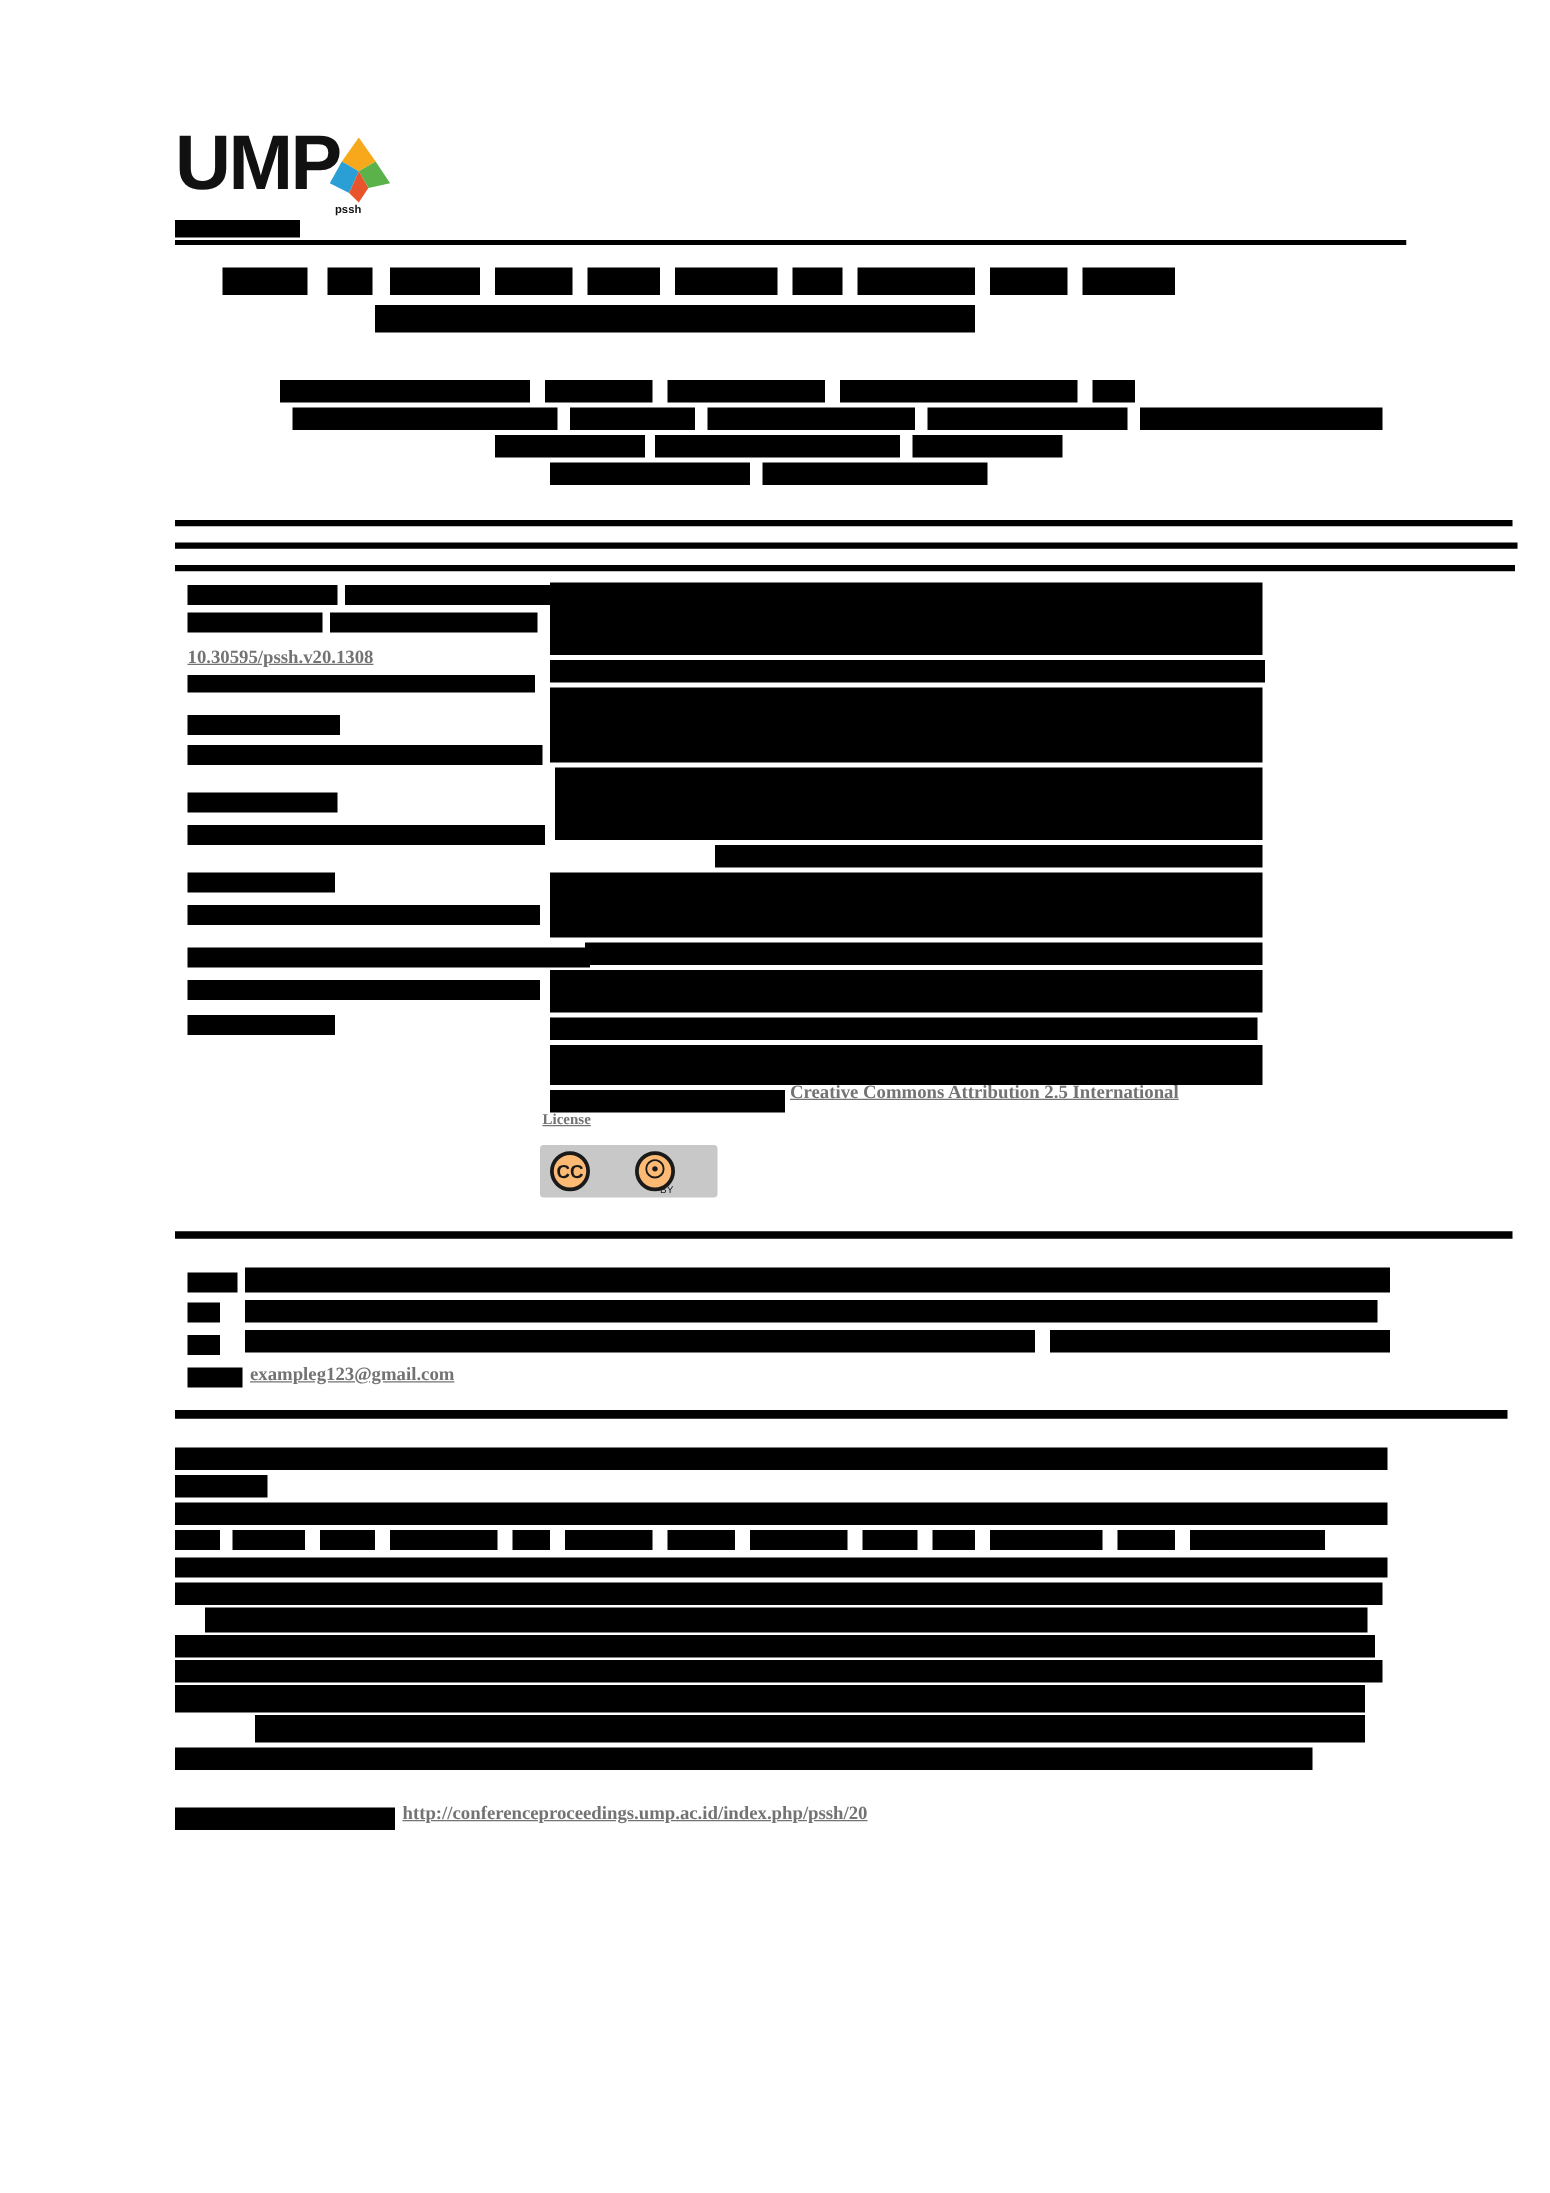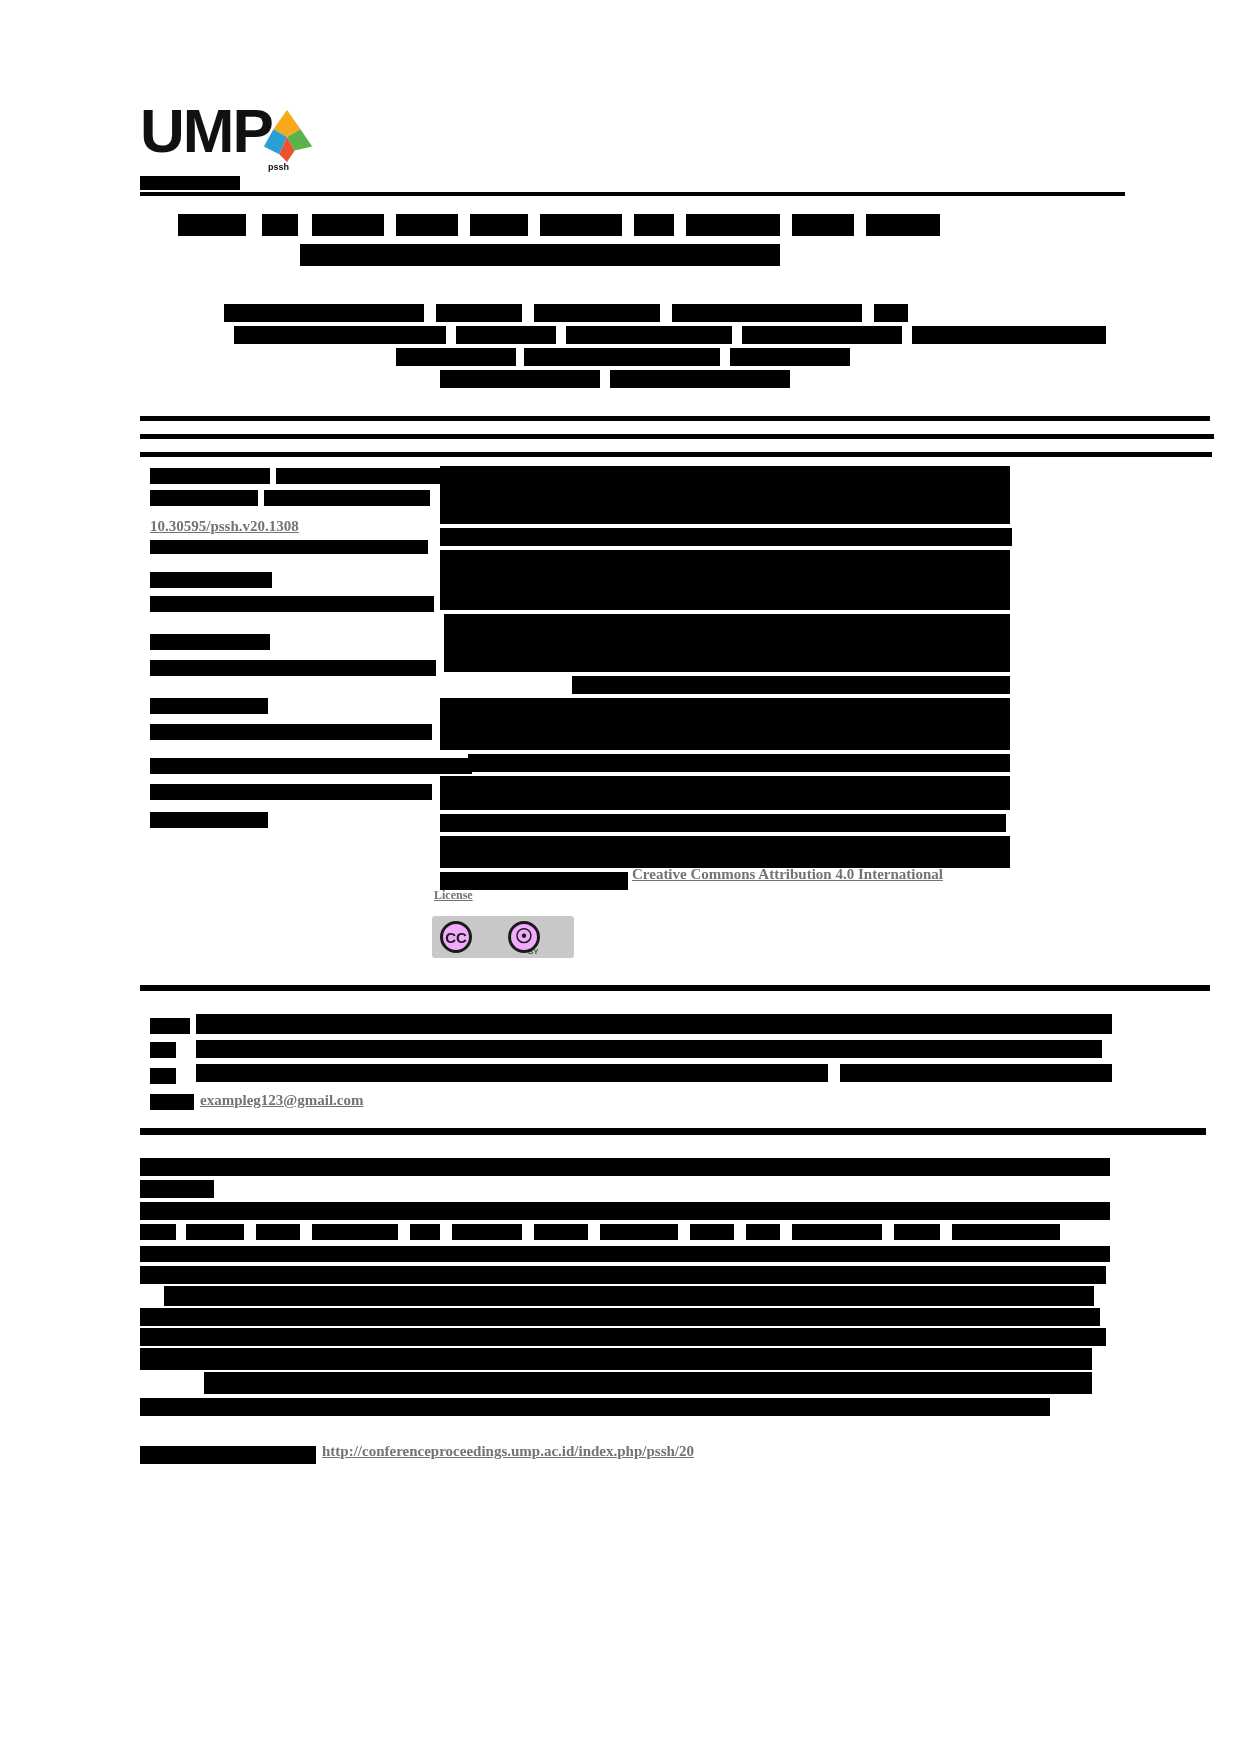--- a/index.html
+++ b/index.html
@@ -91,21 +91,21 @@
     width: 142px;
     height: 42px;
     background: #c8c8c8;
     border-radius: 3px;
   }
   .cc-circle {
     position: absolute;
     top: 5px;
     width: 32px; height: 32px;
     border-radius: 50%;
-    background: #f0abfc;
+    background: #fdba74;
     border: 3px solid #1a1a1a;
     box-sizing: border-box;
     font-family: "Liberation Sans", sans-serif;
     font-weight: bold;
     font-size: 15px;
     text-align: center;
     line-height: 27px;
     color: #1a1a1a;
   }
   .cc-c1 { left: 8px; }
@@ -204,21 +204,21 @@
   <div class="bar" style="left:440px; top:550px; width:570px; height:60px;"></div>
   <div class="bar" style="left:444px; top:614px; width:566px; height:58px;"></div>
   <div class="bar" style="left:572px; top:676px; width:438px; height:18px;"></div>
   <div class="bar" style="left:440px; top:698px; width:570px; height:52px;"></div>
   <div class="bar" style="left:468px; top:754px; width:542px; height:18px;"></div>
   <div class="bar" style="left:440px; top:776px; width:570px; height:34px;"></div>
   <div class="bar" style="left:440px; top:814px; width:566px; height:18px;"></div>
   <div class="bar" style="left:440px; top:836px; width:570px; height:32px;"></div>
   <div class="bar" style="left:440px; top:872px; width:188px; height:18px;"></div>
 
-  <div class="linktext" style="left:632px; top:866px; font-size:15px;">Creative Commons Attribution 4.0 International</div>
+  <div class="linktext" style="left:632px; top:866px; font-size:15px;">Creative Commons Attribution 2.5 International</div>
   <div class="linktext" style="left:434px; top:888px; font-size:12px;">License</div>
 
   <div class="cc-badge" style="left:432px; top:916px;">
     <div class="cc-circle cc-c1">CC</div>
     <div class="cc-circle cc-c2">☉</div>
     <div class="cc-by">BY</div>
   </div>
 
   <div class="hr" style="left:140px; top:985px; width:1070px; height:6px;"></div>
 

